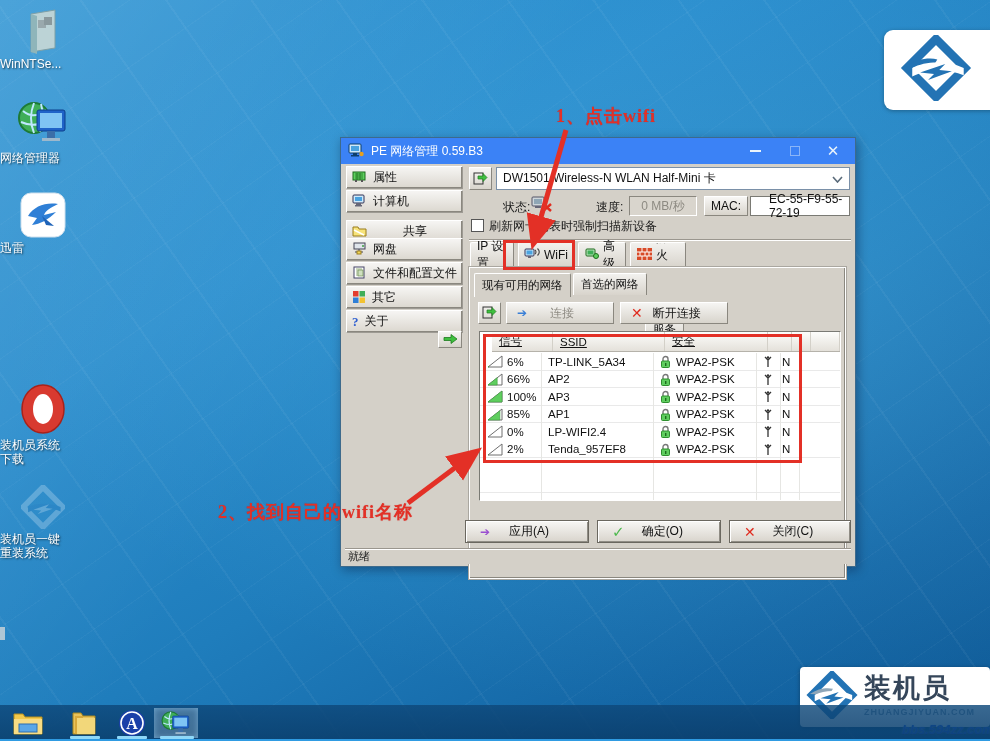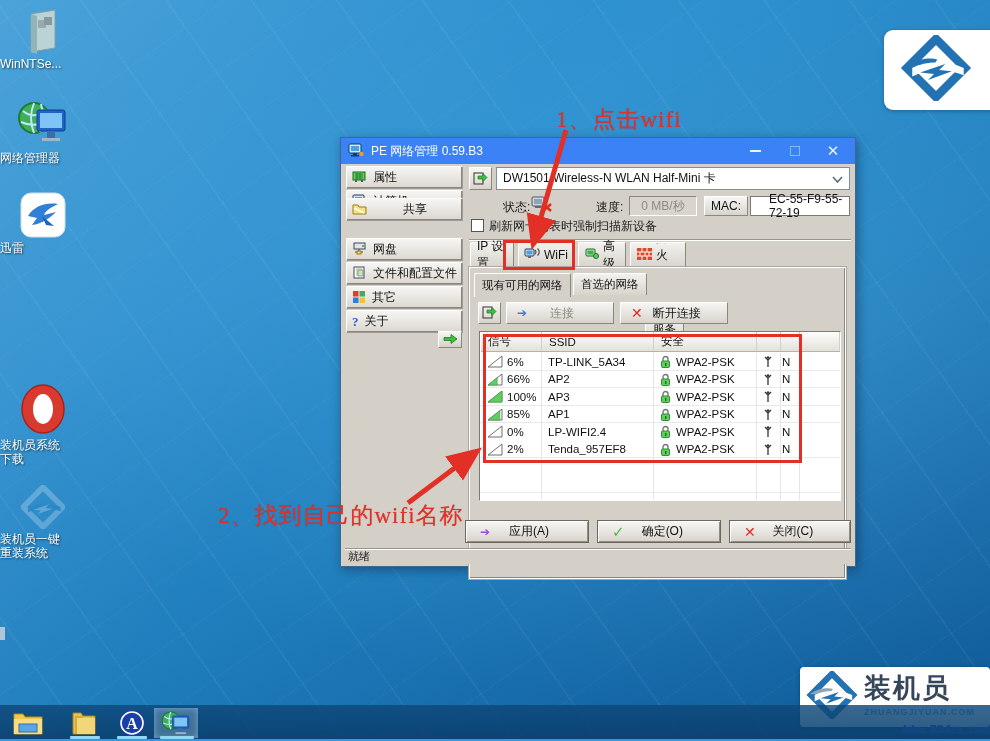--- a/index.html
+++ b/index.html
@@ -77,22 +77,22 @@
   .subtab{ position:absolute; top:5px; height:22px; background:linear-gradient(#f2f1ee,#d8d4cc);
     border:1px solid #8a877f; border-bottom:none; border-top-color:#fff; border-left-color:#fff;
     border-radius:2px 2px 0 0; display:flex; align-items:center; font-size:11.5px; padding:0 7px; }
   .subtab.active{ background:#d4d0c8; height:24px; z-index:2; }
   .toolbtn{ position:absolute; top:34px; height:22px; background:linear-gradient(#f6f5f3,#d8d4cc);
     border:1px solid #8a877f; border-top-color:#fff; border-left-color:#fff; display:flex; align-items:center; font-size:12px; }
 
   
   .list{ position:absolute; left:9px; top:63px; width:362px; height:170px; background:#fff;
     border:1px solid #7a7a74; border-bottom-color:#fff; border-right-color:#fff; overflow:hidden; }
-  .lhead{ position:absolute; left:1px; top:0; right:0; height:20px; background:linear-gradient(#fdfdfb,#e4e1da);
-    border-bottom:1px solid #b5b2aa; display:flex; font-size:11.5px; }
+  .lhead{ position:absolute; left:12px; top:0; right:0; height:20px; background:linear-gradient(#fdfdfb,#e4e1da);
+    border-bottom:1px solid #b5b2aa; display:flex; font-size:11.5px;text-decoration:underline; }
   .lhead span{ display:flex; align-items:center; padding-left:7px; border-right:1px solid #d3d0c8; }
   .lbody{ position:absolute; left:0; top:21px; right:0; bottom:0;
     background:repeating-linear-gradient(#fff 0 16.5px, #e9e9e9 16.5px 17.5px); }
   .vgrid{ position:absolute; top:0; bottom:0; width:1px; background:#e6e6e3; }
   .lrow{ position:absolute; left:0; right:0; height:17.5px; display:flex; align-items:center; font-size:11.5px; }
   .lrow .cell{ display:flex; align-items:center; padding-left:7px; height:100%; }
   .c-sig{ width:61px; gap:4px; } .c-ssid{ width:112px; } .c-sec{ width:103px; gap:5px; }
   .c-ant{ width:24px; justify-content:center; padding-left:0 !important; }
   .c-n{ width:19px; padding-left:2px !important; }
 
@@ -100,21 +100,21 @@
   .bigbtn{ position:absolute; top:382px; width:124px; height:23px; background:linear-gradient(#f8f7f5,#d8d4cc);
     border:1px solid #6a675f; box-shadow:inset 1px 1px 0 #fff, inset -1px -1px 0 #908d85;
     display:flex; align-items:center; font-size:12px; }
   .bigbtn .bicon{ margin-left:14px; } .bigbtn .btext{ flex:1; text-align:center; margin-right:20px; }
   .statusbar{ position:absolute; left:4px; right:4px; top:410px; height:16px;
     border-top:1px solid #9a968e; box-shadow:0 1px 0 #fff inset; font-size:11px; color:#222;
     display:flex; align-items:center; padding-left:3px; background:#d4d0c8; }
 
   
   .anno{ position:absolute; color:#e33026; font-family:"Liberation Serif","DejaVu Serif",serif;
-    font-size:23px; font-weight:normal; letter-spacing:1px; text-shadow:0 0 1px rgba(180,0,0,.4); z-index:40; }
+    font-size:18px; font-weight:bold; letter-spacing:1px; text-shadow:0 0 1px rgba(180,0,0,.4); z-index:40; }
   .redrect{ position:absolute; border:3px solid #e33026; z-index:39; }
   .svg-overlay{ position:absolute; inset:0; z-index:41; pointer-events:none; }
 
   
   .taskbar{ position:absolute; left:0; top:705px; width:990px; height:36px;
     background:linear-gradient(rgba(14,72,122,.82),rgba(10,62,108,.88)); }
   .tbicon{ position:absolute; top:3px; width:44px; height:30px; display:flex; align-items:center; justify-content:center; }
   .tbicon.active{ background:rgba(255,255,255,.22); box-shadow:0 0 6px rgba(160,220,255,.5) inset; }
   .tbline{ position:absolute; top:31px; height:3px; background:#8fd8f8; border-radius:1px; }
   .bottomedge{ position:absolute; left:0; top:739px; width:990px; height:2px; background:#2f9be2; }
@@ -234,21 +234,21 @@
     </div>
     <div class="sidebtn" style="top:52px;">
       <span><svg width="15" height="13">
             <rect x="1" y="1" width="11" height="8" rx="1" fill="#cfe9fa" stroke="#335"></rect>
             <rect x="3" y="3" width="7" height="4" fill="#4aa3e0"></rect>
             <rect x="4" y="9" width="5" height="2" fill="#667"></rect>
             <rect x="3" y="11" width="7" height="1.5" fill="#667"></rect>
           </svg></span>
       <span>计算机</span>
     </div>
-    <div class="sidebtn" style="top:60px;gap:36px;">
+    <div class="sidebtn" style="top:82px;gap:36px;">
       <span><svg width="15" height="13">
             <path d="M1,3 h5 l1,2 h7 v7 h-13 z" fill="#f7e37a" stroke="#9a7d1d"></path>
             <path d="M2,6 L12,11" stroke="#fff" stroke-width="1.4"></path>
           </svg></span>
       <span>共享</span>
     </div>
     <div class="sidebtn" style="top:100px;">
       <span><svg width="15" height="13">
             <rect x="2" y="1" width="11" height="6" fill="#dfe4ea" stroke="#445"></rect>
             <circle cx="11" cy="4" r="1" fill="#3f9f3f"></circle>

